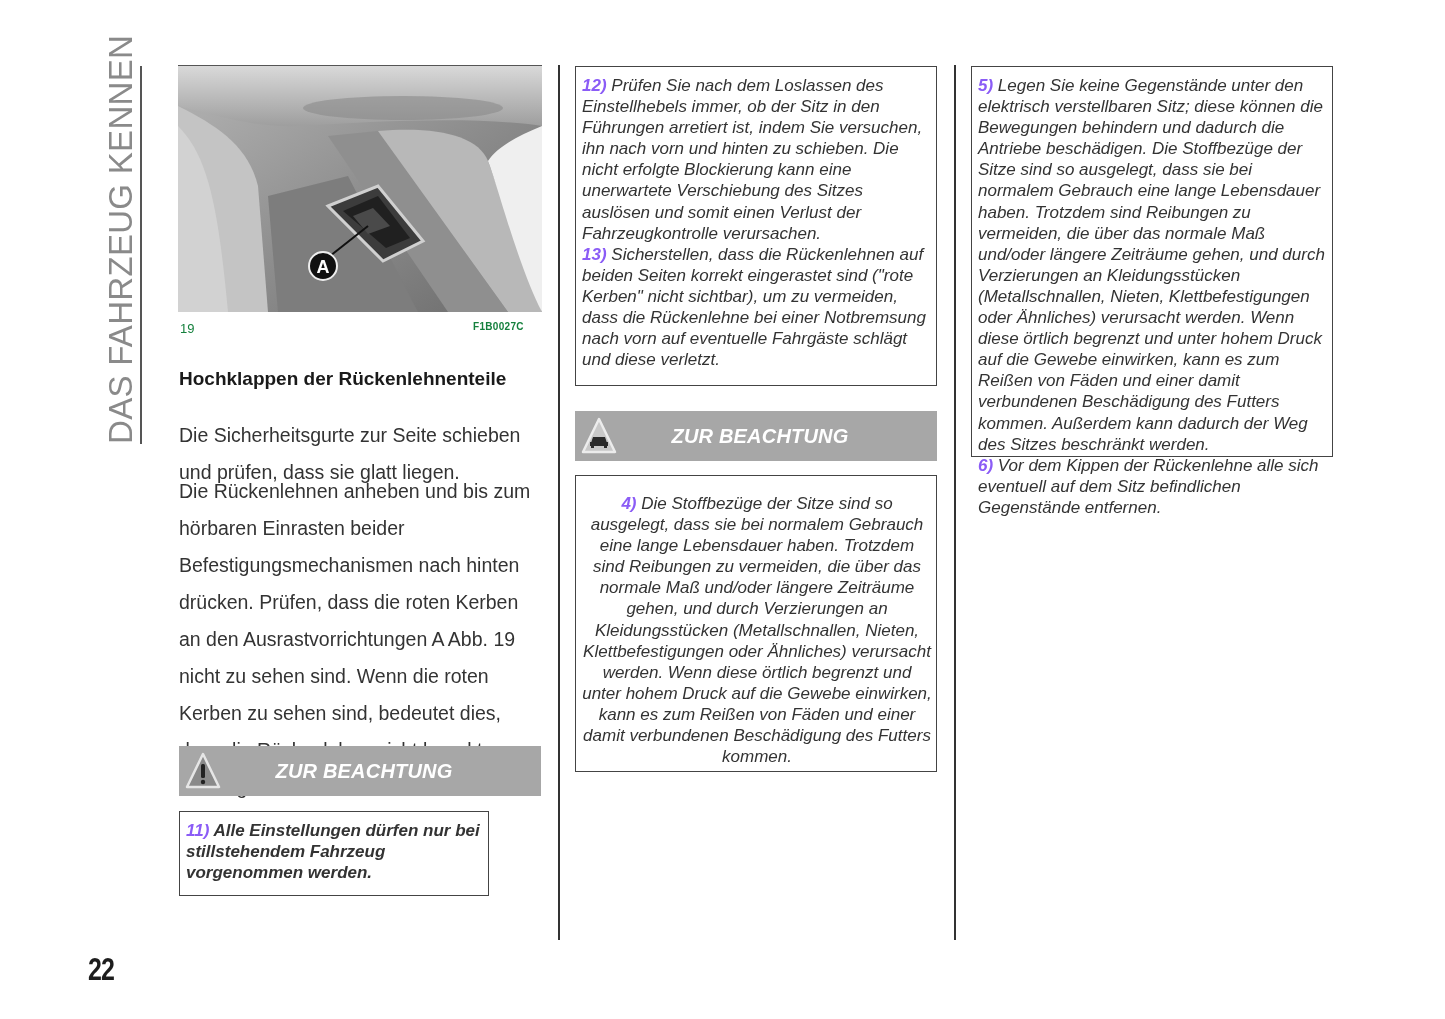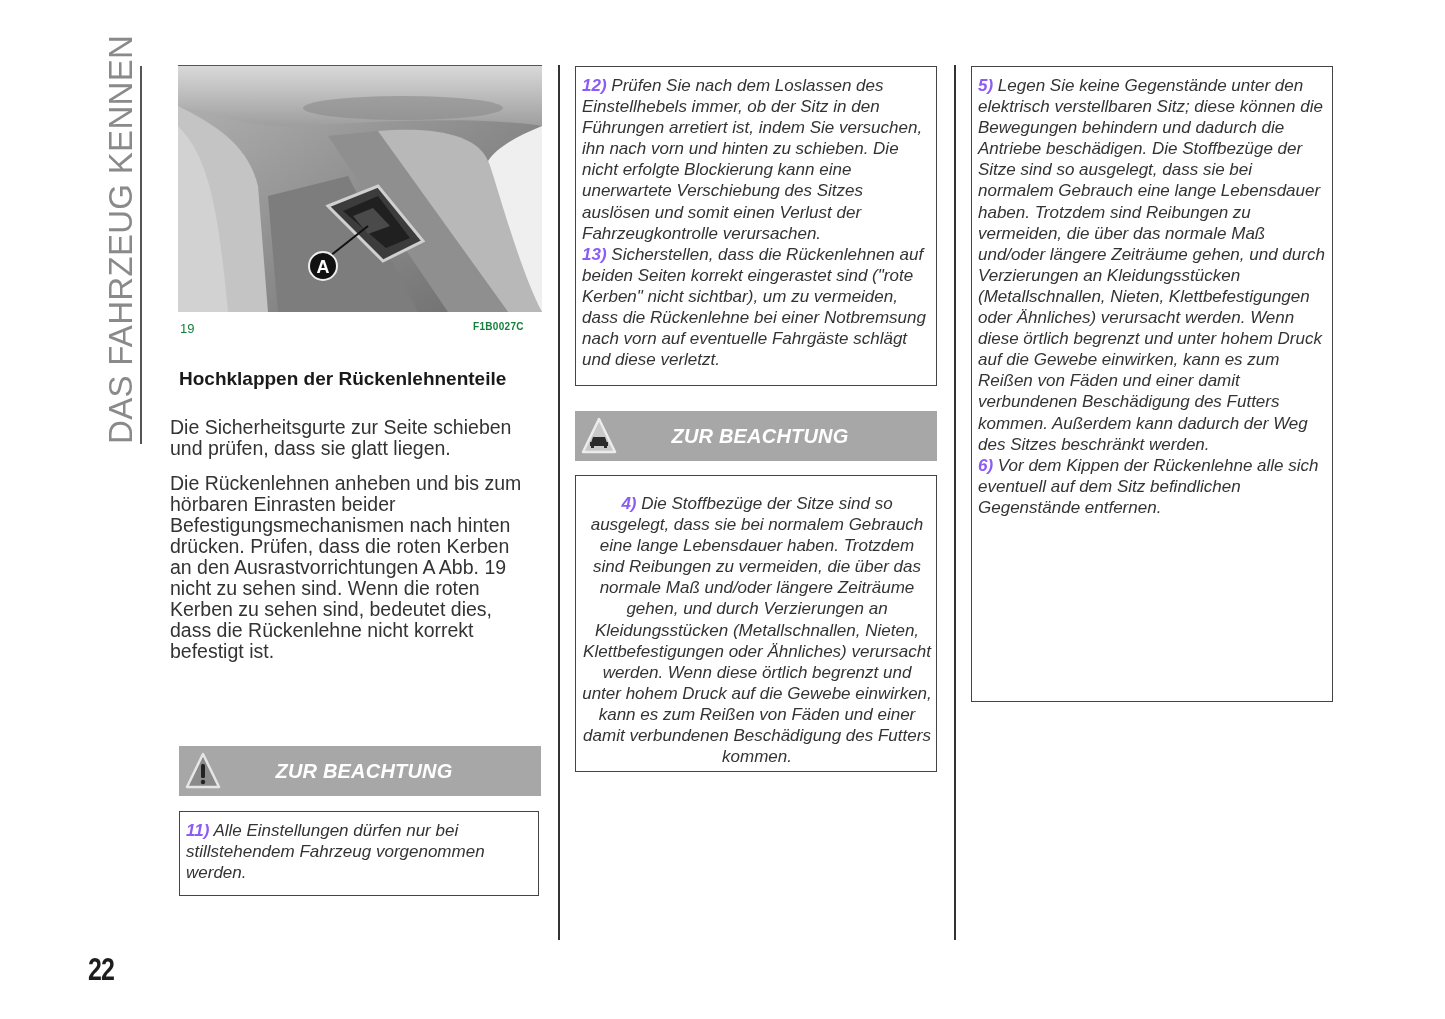--- a/index.html
+++ b/index.html
@@ -16,21 +16,21 @@
   .col-rule { position: absolute; top: 65px; width: 1.5px; height: 875px; background: #333; }
 
   .figure { position: absolute; left: 178px; top: 65px; width: 364px; height: 246px; overflow: hidden;
             background: #8d8d8d; border-top: 1px solid #555; }
   .fig-caption { position: absolute; top: 321px; font-size: 11px; color: #15803d; }
   .fig-num { left: 180px; font-size: 13px; }
   .fig-code { left: 473px; font-weight: bold; font-size: 10px; letter-spacing: 0.3px; }
 
   .heading { position: absolute; left: 179px; top: 367px; width: 360px;
              font-weight: bold; font-size: 19px; line-height: 23px; color: #1a1a1a; }
-  .body-para { position: absolute; left: 170px; width: 362px; font-size: 19.5px; line-height: 21px; color: #333; }
+  .body-para { position: absolute; left: 179px; width: 362px; font-size: 19.5px; line-height: 37px; color: #333; }
   .p1 { top: 417px; }
   .p2 { top: 473px; }
 
   .warn-bar { position: absolute; height: 50px; background: #a7a7a7; display: flex; align-items: center; }
   .warn-bar .icon { width: 48px; height: 50px; display: flex; align-items: center; justify-content: center; }
   .warn-bar .label { flex: 1; text-align: center; color: #ffffff; font-weight: bold; font-style: italic;
                      font-size: 20px; letter-spacing: 0.2px; padding-right: 40px; }
 
   .note-box { position: absolute; border: 1.5px solid #444; background: #fff; box-sizing: border-box;
               font-style: italic; font-size: 17px; line-height: 21.1px; color: #333; padding: 8px 4px 0 6px; }
@@ -91,21 +91,21 @@
   <div class="icon">
     <svg width="38" height="40" viewBox="0 0 38 40">
       <path d="M19 3 L35 36 L3 36 Z" fill="#8a8a8a" stroke="#e6e6e6" stroke-width="2.5" stroke-linejoin="round"></path>
       <rect x="17" y="13" width="4" height="14" rx="1.5" fill="#222"></rect>
       <circle cx="19" cy="31" r="2.2" fill="#222"></circle>
     </svg>
   </div>
   <div class="label">ZUR BEACHTUNG</div>
 </div>
 
-<div class="note-box" style="left:179px; top:811px; width:360px; height:85px; ">
+<div class="note-box" style="left:179px; top:811px; width:310px; height:85px; font-weight:bold;">
   <p><b>11)</b><span> Alle Einstellungen dürfen nur bei stillstehendem Fahrzeug vorgenommen werden.</span></p>
 </div>
 
 <div class="note-box" style="left:575px; top:66px; width:362px; height:320px;">
   <p><b>12)</b><span> Prüfen Sie nach dem Loslassen des Einstellhebels immer, ob der Sitz in den Führungen arretiert ist, indem Sie versuchen, ihn nach vorn und hinten zu schieben. Die nicht erfolgte Blockierung kann eine unerwartete Verschiebung des Sitzes auslösen und somit einen Verlust der Fahrzeugkontrolle verursachen.</span></p>
   <p><b>13)</b><span> Sicherstellen, dass die Rückenlehnen auf beiden Seiten korrekt eingerastet sind ("rote Kerben" nicht sichtbar), um zu vermeiden, dass die Rückenlehne bei einer Notbremsung nach vorn auf eventuelle Fahrgäste schlägt und diese verletzt.</span></p>
 </div>
 
 <div class="warn-bar" style="left:575px; top:411px; width:362px;">
   <div class="icon">
@@ -117,18 +117,18 @@
       <rect x="24" y="29" width="3" height="3" fill="#2a2a2a"></rect>
     </svg>
   </div>
   <div class="label">ZUR BEACHTUNG</div>
 </div>
 
 <div class="note-box" style="left:575px; top:475px; width:362px; height:297px; padding-top:17px;text-align:center;">
   <p><b>4)</b><span> Die Stoffbezüge der Sitze sind so ausgelegt, dass sie bei normalem Gebrauch eine lange Lebensdauer haben. Trotzdem sind Reibungen zu vermeiden, die über das normale Maß und/oder längere Zeiträume gehen, und durch Verzierungen an Kleidungsstücken (Metallschnallen, Nieten, Klettbefestigungen oder Ähnliches) verursacht werden. Wenn diese örtlich begrenzt und unter hohem Druck auf die Gewebe einwirken, kann es zum Reißen von Fäden und einer damit verbundenen Beschädigung des Futters kommen.</span></p>
 </div>
 
-<div class="note-box" style="left:971px; top:66px; width:362px; height:636px;">
+<div class="note-box" style="left:971px; top:66px; width:362px; height:391px;">
   <p><b>5)</b><span> Legen Sie keine Gegenstände unter den elektrisch verstellbaren Sitz; diese können die Bewegungen behindern und dadurch die Antriebe beschädigen. Die Stoffbezüge der Sitze sind so ausgelegt, dass sie bei normalem Gebrauch eine lange Lebensdauer haben. Trotzdem sind Reibungen zu vermeiden, die über das normale Maß und/oder längere Zeiträume gehen, und durch Verzierungen an Kleidungsstücken (Metallschnallen, Nieten, Klettbefestigungen oder Ähnliches) verursacht werden. Wenn diese örtlich begrenzt und unter hohem Druck auf die Gewebe einwirken, kann es zum Reißen von Fäden und einer damit verbundenen Beschädigung des Futters kommen. Außerdem kann dadurch der Weg des Sitzes beschränkt werden.</span></p>
   <p><b>6)</b><span> Vor dem Kippen der Rückenlehne alle sich eventuell auf dem Sitz befindlichen Gegenstände entfernen.</span></p>
 </div>
 
 <div class="page-num">22</div>
 
 </body></html>

